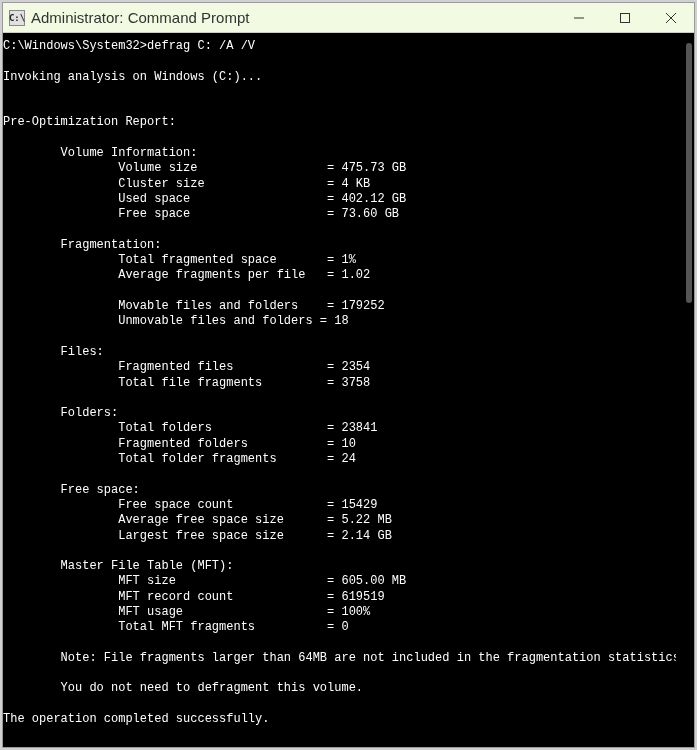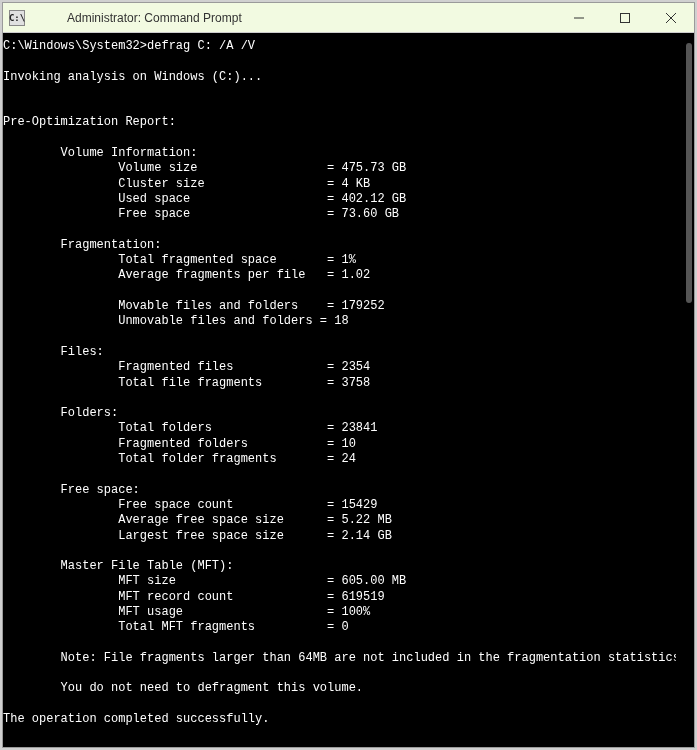--- a/index.html
+++ b/index.html
@@ -32,21 +32,21 @@
   }
   .titlebar .app-icon {
     width: 16px; height: 16px;
     background: #e0e0e0;
     border: 1px solid #888;
     margin-right: 6px;
     display: flex; align-items: center; justify-content: center;
     font-size: 9px; font-weight: bold; color: #222;
     font-family: monospace;
   }
-  .title-text { flex: 1; font-size: 12px; margin-left: 36px; }
+  .title-text { flex: 1; font-size: 15px; }
   .win-controls { display: flex; height: 100%; }
   .win-btn {
     width: 46px; height: 100%;
     display: flex; align-items: center; justify-content: center;
     color: #333;
   }
   .win-btn svg { width: 10px; height: 10px; }
   .term-wrap {
     flex: 1;
     position: relative;

